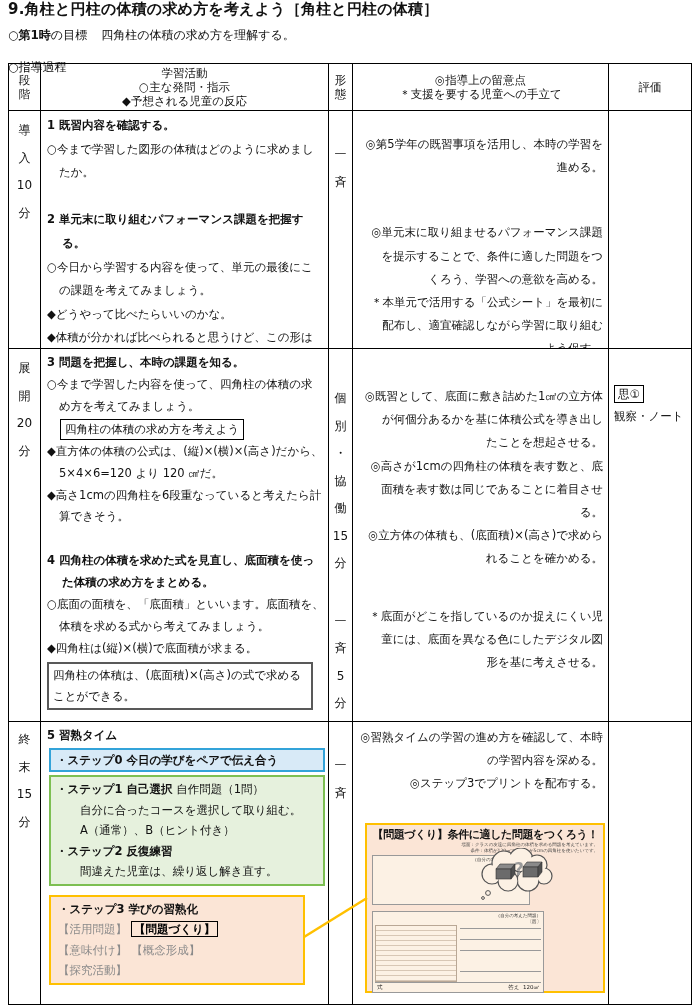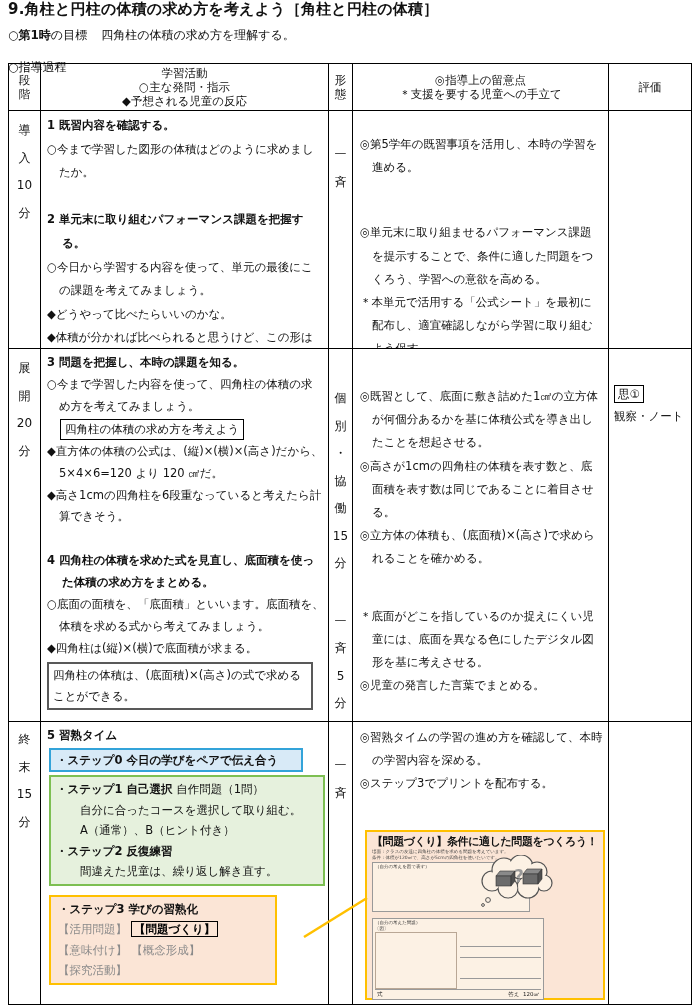--- a/index.html
+++ b/index.html
@@ -25,38 +25,38 @@
   .act{padding:3px 4px 0 6px;}
   .act p{margin:0;}
   .lh24 p{line-height:23.6px;}
   .lh22 p{line-height:21.9px;}
   .hang{padding-left:12px;text-indent:-12px;}
   .sec-title{font-weight:bold;}
   .hang2{padding-left:15px;text-indent:-15px;}
   .sp24{height:23.6px;}
   .sp22{height:21.9px;}
 
-  .notes{padding:0 5px 16px 7px;}
+  .notes{padding:0 5px 16px 7px;text-align:right;}
   .notes p{margin:0;line-height:23.2px;}
 
   .task-box{display:inline-block;border:1.2px solid #000;padding:0 4px;line-height:19px;margin:1px 0 1px 13px;}
   .summary-box{border:2px solid #595959;padding:1px 4px;line-height:21px;margin-top:2px;width:266px;box-sizing:border-box;}
 
-  .step0{border:2px solid #33a3d9;background:#d8eaf7;font-weight:bold;padding:0 5px;line-height:20px;margin:3px 0 3px 2px;width:254px;box-sizing:border-box;}
+  .step0{border:2px solid #33a3d9;background:#d8eaf7;font-weight:bold;padding:0 5px;line-height:20px;margin:3px 0 3px 2px;width:276px;box-sizing:border-box;}
   .stepg{border:2px solid #7dbf52;background:#e6f1dd;padding:2px 5px;margin:0 0 9px 2px;width:276px;box-sizing:border-box;line-height:20.5px;}
-  .stepo{border:2px solid #ffc000;background:#fbe5d6;padding:2px 7px;margin-left:2px;width:228px;box-sizing:border-box;line-height:20.5px;}
+  .stepo{border:2px solid #ffc000;background:#fbe5d6;padding:2px 7px;margin-left:2px;width:256px;box-sizing:border-box;line-height:20.5px;}
   .ind{padding-left:24px;}
   .gray{color:#8a8a8a;}
   .tagbox{border:1.5px solid #000;font-weight:bold;padding:0 2px;color:#000;margin-left:4px;}
 
   .eval-cell{padding:36px 4px 0 5px;font-size:11.5px;}
   .eval-badge{display:inline-block;border:1px solid #000;padding:0 3px;line-height:16px;}
   .eval-method{margin-top:6px;white-space:nowrap;}
 
-  .worksheet{position:absolute;left:12px;top:108px;width:240px;height:170px;border:2.5px solid #ffc000;background:#fbe5d6;box-sizing:border-box;padding:2px 5px;}
+  .worksheet{position:absolute;left:12px;top:101px;width:240px;height:170px;border:2.5px solid #ffc000;background:#fbe5d6;box-sizing:border-box;padding:2px 5px;}
   .ws-title{font-size:11px;font-weight:bold;letter-spacing:-0.4px;white-space:nowrap;}
   .ws-tiny{font-size:4.5px;line-height:5.5px;color:#444;white-space:nowrap;}
   .ws-sheet{position:relative;margin-top:2px;}
   .ws-box1{width:158px;height:50px;border:1px solid #999;background:#fcf1e4;box-sizing:border-box;padding:1px 2px;}
   .ws-box2{width:172px;height:82px;border:1px solid #999;background:#fcf1e4;box-sizing:border-box;margin-top:6px;padding:1px 2px;display:flex;flex-direction:column;}
   .ws-label{font-size:4.5px;line-height:5.5px;color:#333;}
   .ws-body{flex:1;display:flex;margin-top:1px;}
   .ws-grid{width:80px;border:0.5px solid #b9a795;background:
       repeating-linear-gradient(0deg,#d8c7b5 0 0.5px,transparent 0.5px 5px),
       repeating-linear-gradient(90deg,#d8c7b5 0 0.5px,transparent 0.5px 5px);}
@@ -155,21 +155,20 @@
       <div>斉</div>
       <div>5</div>
       <div>分</div>
     </div>
   </div>
   <div class="cell notes">
     <p class="hang" style="margin-top:36px;">◎既習として、底面に敷き詰めた1㎤の立方体が何個分あるかを基に体積公式を導き出したことを想起させる。</p>
     <p class="hang">◎高さが1cmの四角柱の体積を表す数と、底面積を表す数は同じであることに着目させる。</p>
     <p class="hang">◎立方体の体積も、(底面積)×(高さ)で求められることを確かめる。</p>
     <p class="hang" style="margin-top:34px;">＊底面がどこを指しているのか捉えにくい児童には、底面を異なる色にしたデジタル図形を基に考えさせる。</p>
-    <p class="hang">◎児童の発言した言葉でまとめる。</p>
   </div>
   <div class="cell last-col eval-cell">
     <span class="eval-badge">思①</span>
     <div class="eval-method">観察・ノート</div>
   </div>
 
   <div class="cell last-row vstack" style="padding-top:4px;">
     <div>終</div>
     <div>末</div>
     <div>15</div>

